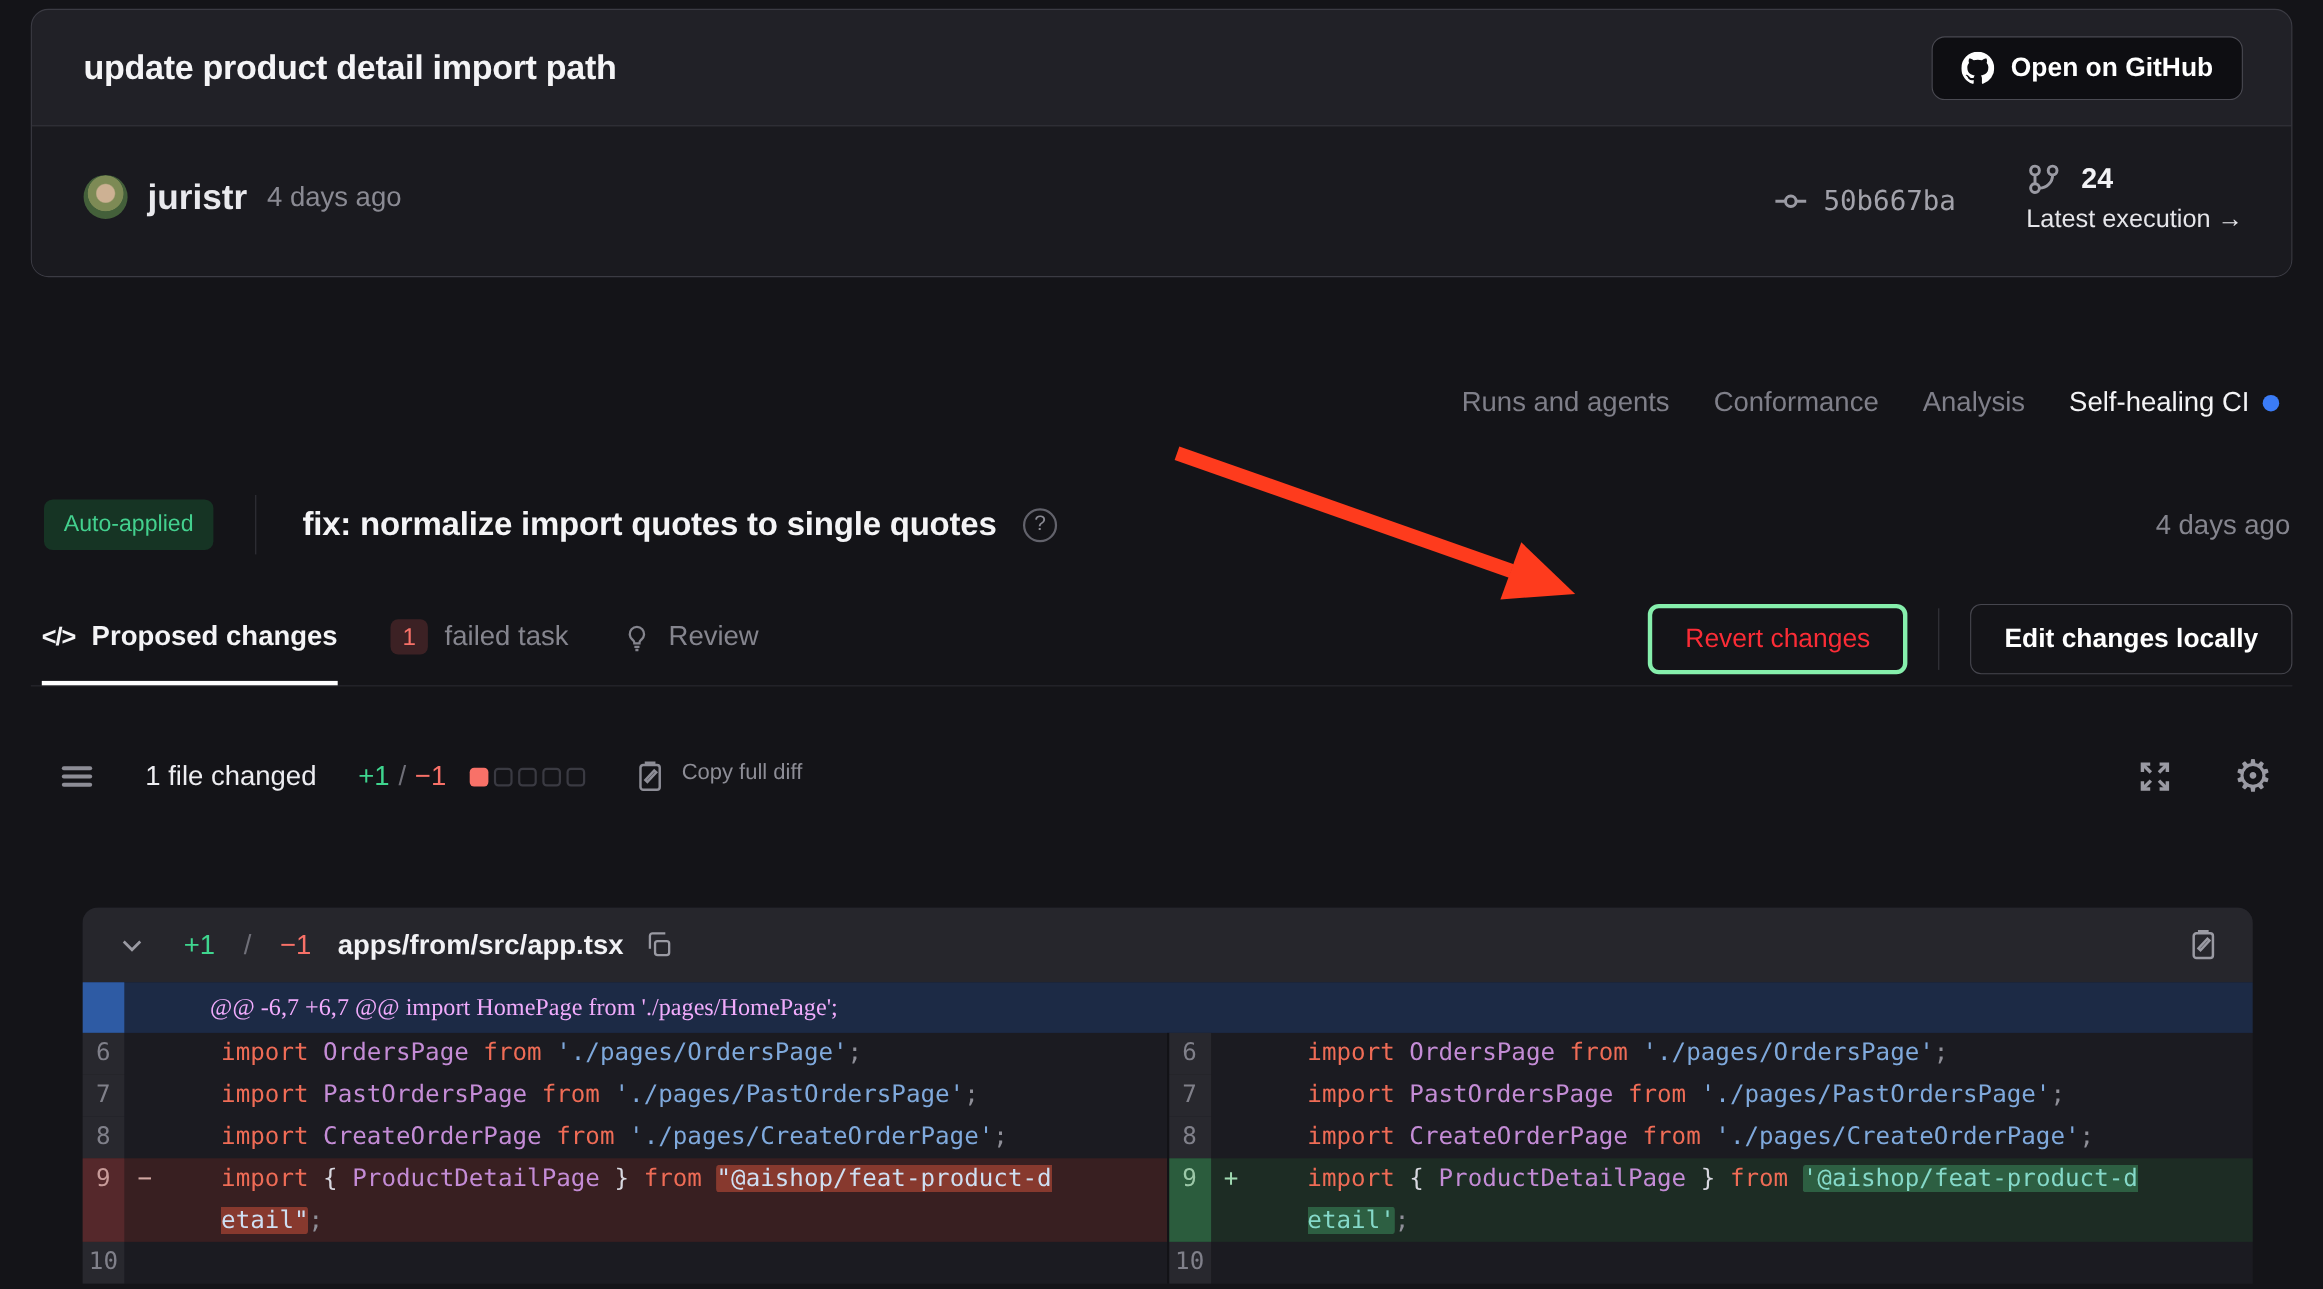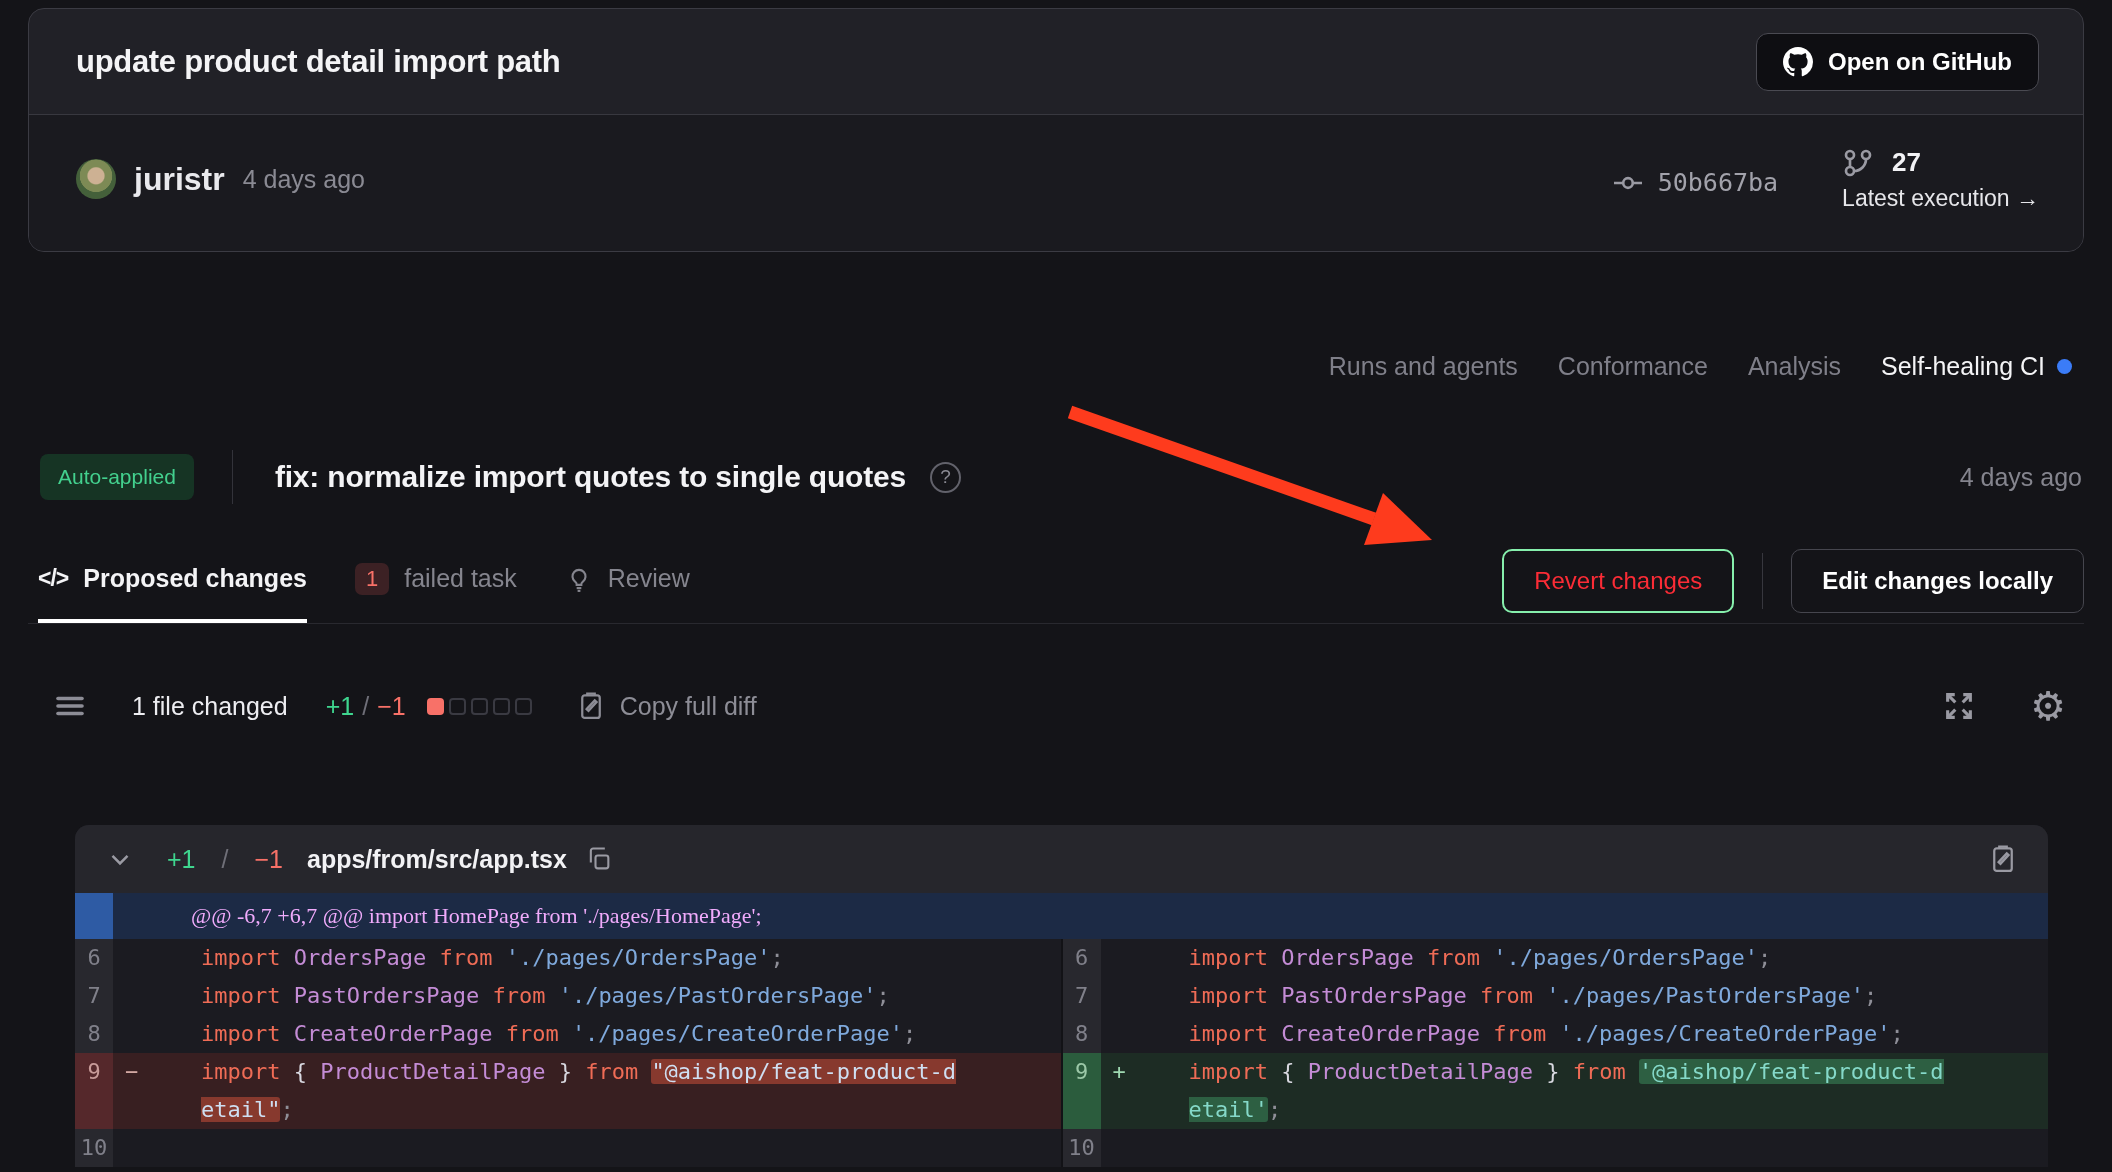--- a/index.html
+++ b/index.html
@@ -51,36 +51,36 @@
   border-bottom:1px solid #29292f;display:flex;justify-content:space-between}
 .tabs{display:flex;gap:48px;padding-left:10px}
 .tab{display:flex;align-items:center;gap:15px;font-size:25px;color:#85858e;cursor:pointer;
   border-bottom:4px solid transparent}
 .tab.active{color:#f4f4f6;font-weight:bold;border-bottom-color:#fff}
 .code-glyph{font-size:23px;letter-spacing:-1px;font-weight:bold}
 .count-badge{background:#3c2124;color:#f87168;font-size:22px;padding:3px 11px;border-radius:7px}
 .action-buttons{display:flex;align-items:center}
 .btn{background:transparent;border-radius:10px;height:64px;padding:0 30px;font-size:24px;
   cursor:pointer;font-family:"Liberation Sans",sans-serif}
-.btn-revert{border:2px solid #86efac;color:#fb2c36}
+.btn-revert{border:4px solid #86efac;color:#fb2c36}
 .btn-divider{width:1px;height:56px;background:#37373e;margin:0 28px}
 .btn-edit{border:1px solid #46464e;color:#fff;font-weight:bold}
 
 
 .diff-toolbar{position:absolute;top:668px;left:28px;right:28px;height:76px;
   display:flex;align-items:center}
 .file-count{font-size:25px;color:#ededf1;margin:0 38px 0 44px}
 .stat-add{color:#3fd68f;font-size:25px}
 .stat-sep{color:#6f6f78;font-size:25px;margin:0 8px}
 .stat-del{color:#f87168;font-size:25px}
 .blocks{display:flex;margin-left:16px}
 .blk{width:17px;height:17px;border-radius:4px;margin-left:5px}
 .blk.filled{background:#f87168}
 .blk.empty{border:2px solid #3a3a42}
-.copy-diff{display:flex;align-items:flex-end;gap:14px;color:#8d8d96;font-size:25px;margin-left:44px;cursor:pointer}
+.copy-diff{display:flex;align-items:flex-start;gap:14px;color:#8d8d96;font-size:20px;margin-left:44px;cursor:pointer}
 .toolbar-right{margin-left:auto;display:flex;align-items:center;gap:54px;padding-right:18px}
 .icon-btn{cursor:pointer;display:flex;align-items:center}
 .gear-glyph{font-size:40px;color:#9a9aa3;line-height:1;font-family:"DejaVu Sans",sans-serif}
 
 
 .diff-card{position:absolute;left:75px;top:825px;width:1973px;background:#1b1b21;
   border-radius:14px 14px 0 0;overflow:hidden}
 .file-header{height:68px;background:#26262c;display:flex;align-items:center;padding:0 30px;gap:18px}
 .fh-path{font-size:25px;font-weight:bold;color:#f2f2f5;margin-left:6px}
 .fh-right{margin-left:auto}
@@ -149,21 +149,21 @@
         <div class="exec-row">
           <span>
             <svg class="ic" width="32" height="32" viewBox="0 0 24 24" fill="none" stroke="#9a9aa3" stroke-width="2">
                 <line x1="6" y1="9" x2="6" y2="15"></line>
                 <circle cx="18" cy="6" r="3"></circle>
                 <circle cx="6" cy="18" r="3"></circle>
                 <circle cx="6" cy="6" r="3"></circle>
                 <path d="M18 9a9 9 0 0 1-9 9"></path>
               </svg>
           </span>
-          <span class="exec-count">27</span>
+          <span class="exec-count">24</span>
         </div>
         <span class="latest-exec">Latest execution →</span>
       </div>
     </div>
   </div>
 </div>
 
 <div class="nav-tabs">
     <span class="nav-tab">
       <span>Runs and agents</span>

